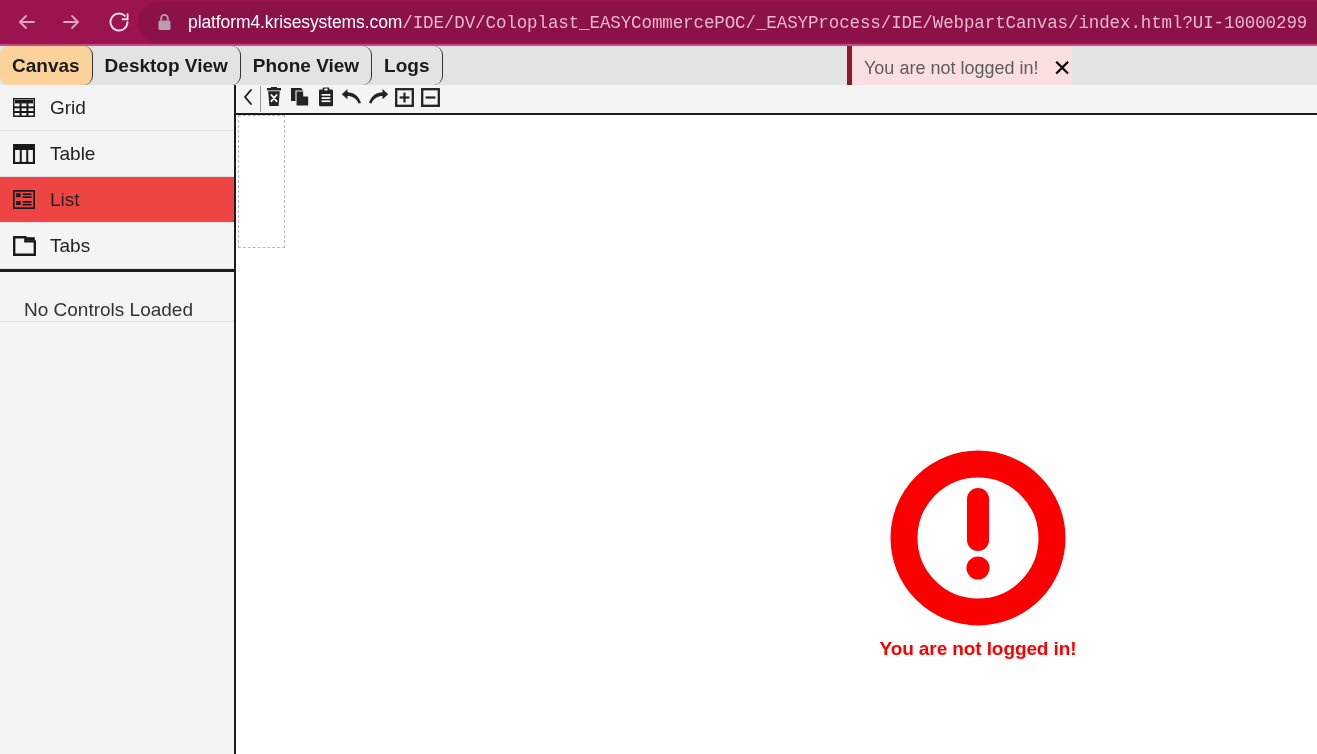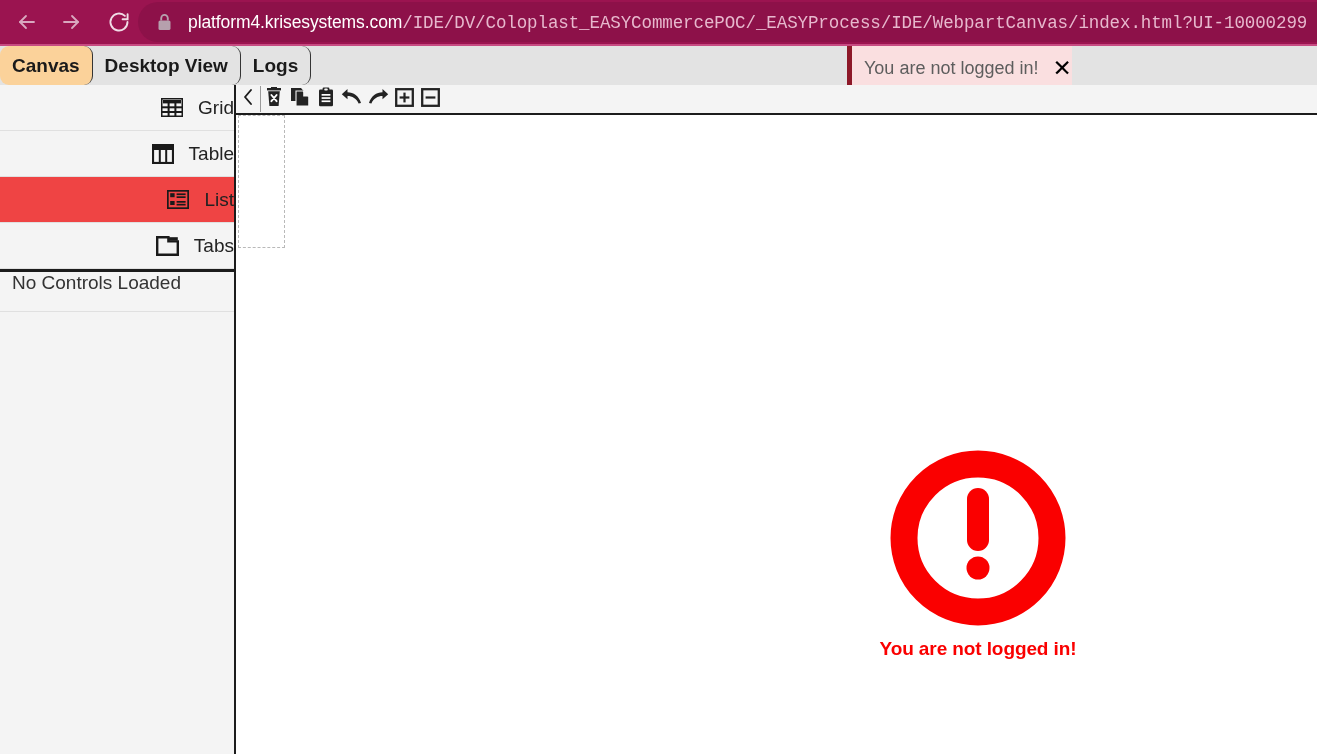--- a/index.html
+++ b/index.html
@@ -136,45 +136,44 @@
     box-sizing: border-box;
   }
   .side-item {
     height: 46px;
     display: flex;
     align-items: center;
     padding-left: 12px;
     border-bottom: 1px solid #e0e0e0;
     box-sizing: border-box;
     cursor: pointer;
-    justify-content: flex-end;
   }
   .side-item.selected { background: #ef4444; }
   .side-icon {
     width: 24px;
     height: 24px;
     flex: 0 0 auto;
     display: flex;
     align-items: center;
     justify-content: center;
     margin-right: 14px;
   }
   .side-label {
     font-size: 19px;
     color: #222;
   }
   #sidebar-divider {
     height: 3px;
     background: #1c1c1c;
   }
   #no-controls-row {
-    height: 40px;
-    display: flex;
-    align-items: flex-start;
-    padding-left: 12px;
+    height: 50px;
+    display: flex;
+    align-items: flex-end;
+    padding-left: 24px;
     border-bottom: 1px solid #e0e0e0;
     box-sizing: border-box;
     background: #f4f4f4;
   }
   #no-controls-label {
     font-size: 19px;
     color: #333;
   }
 
   
@@ -287,20 +286,23 @@
     <span id="url-text"><span class="url-host">platform4.krisesystems.com</span><span class="url-path">/IDE/DV/Coloplast_EASYCommercePOC/_EASYProcess/IDE/WebpartCanvas/index.html?UI-10000299</span></span>
   </div>
 </div>
 
 <div id="tab-strip">
   <div class="app-tab active">
     <span>Canvas</span>
   </div>
   <div class="app-tab">
     <span>Desktop View</span>
+  </div>
+  <div class="app-tab">
+    <span>Phone View</span>
   </div>
   <div class="app-tab">
     <span>Logs</span>
   </div>
   <div id="tab-strip-filler"></div>
 </div>
 
 <div id="notification-toast">
   <span id="notification-text">You are not logged in!</span>
   <span id="notification-close">✕</span>

